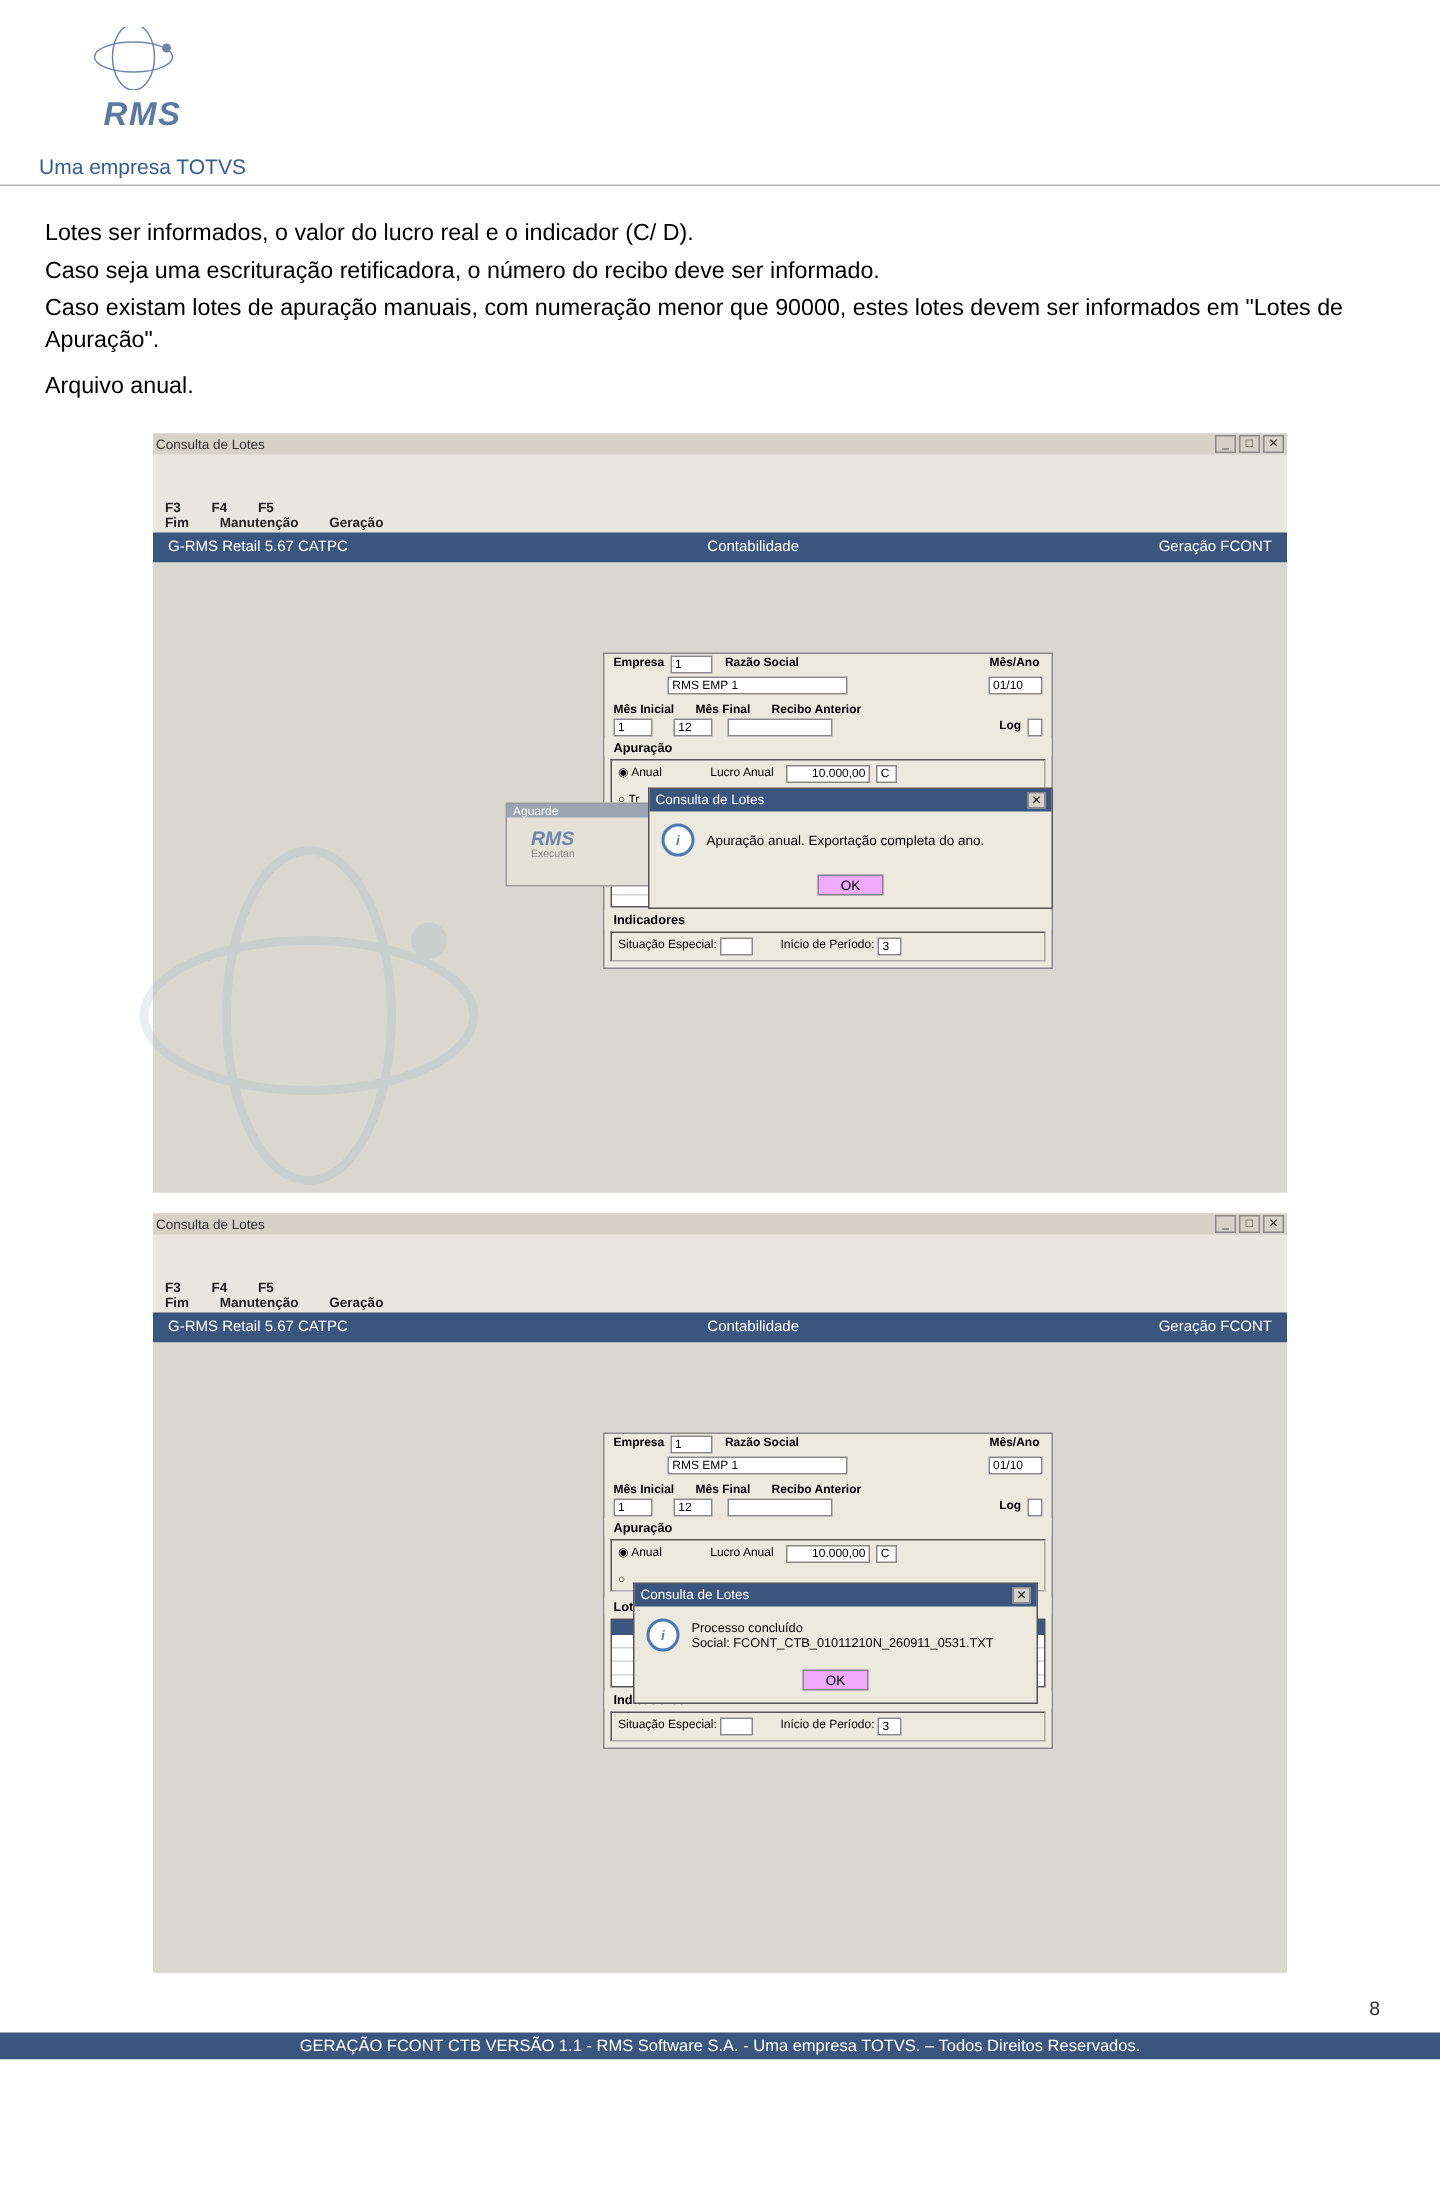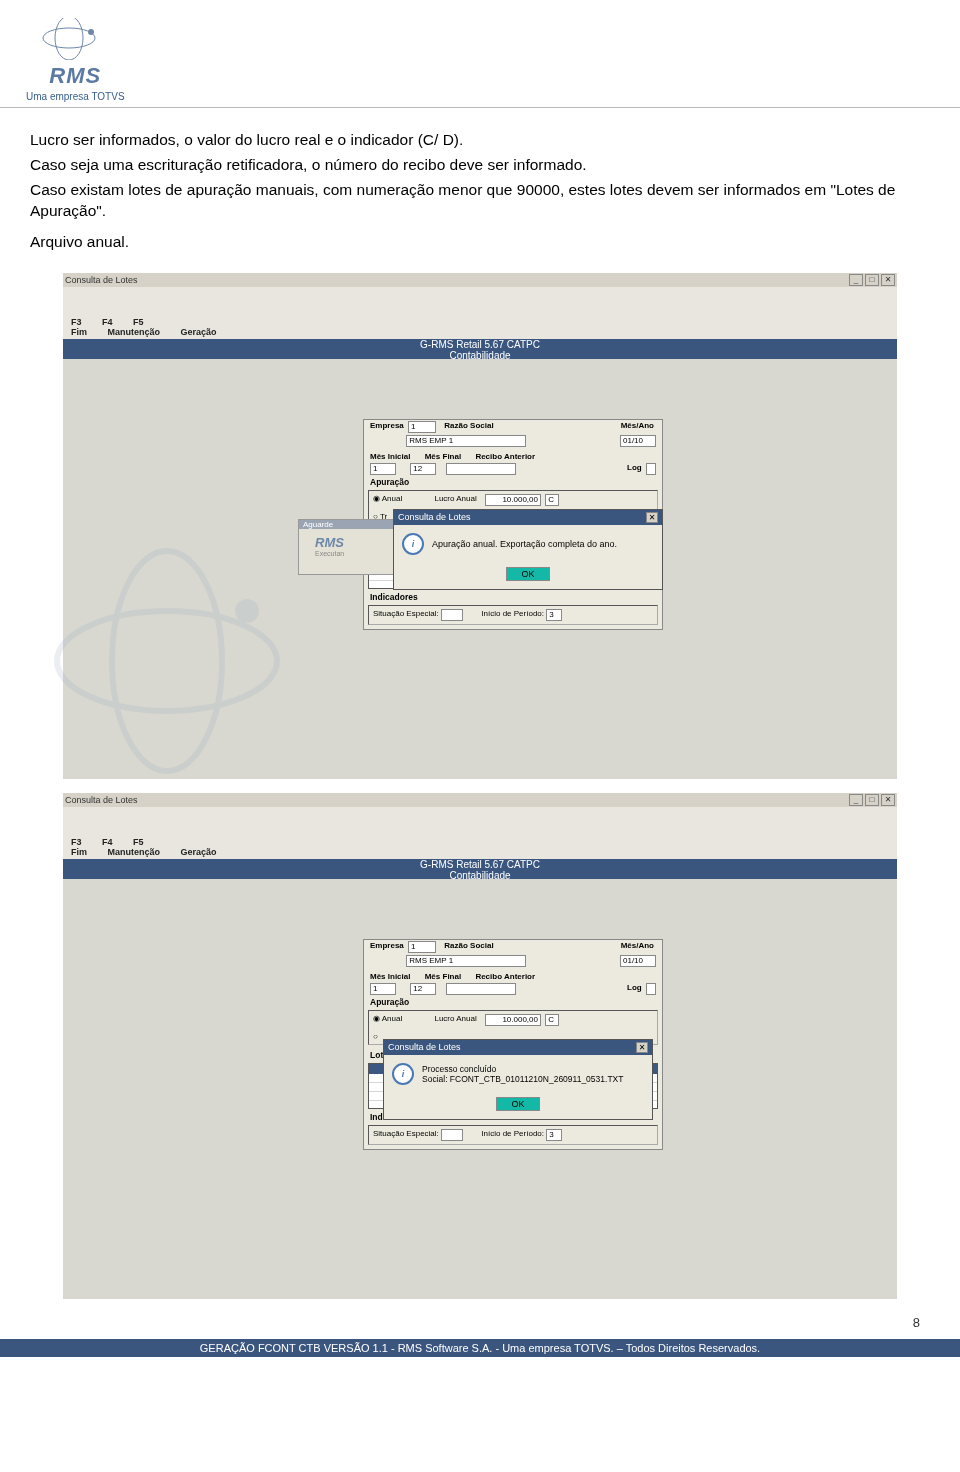--- a/index.html
+++ b/index.html
@@ -10,32 +10,32 @@
     margin: 0 auto;
     color: #000;
     font-size: 12px;
   }
   .page-header {
     padding: 18px 26px 4px 26px;
     border-bottom: 1px solid #b8b8b8;
   }
   .logo-wrap { display: inline-block; text-align: center; }
   .logo-rms { font-size: 22px; font-weight: bold; font-style: italic; color: #5b7aa3; letter-spacing:1px;}
-  .logo-sub { font-size: 10px; color: #355e8c; margin-top:2px;}
+  .logo-sub { font-size: 14px; color: #355e8c; margin-top:14px;}
   .body-text {
     padding: 22px 30px 6px 30px;
     font-size: 15.5px;
     line-height: 1.35;
     color: #000;
   }
   .body-text p { margin-bottom: 4px; }
   .subhead { font-size: 15.5px; margin-top: 10px; }
   .screenshot {
     margin: 10px auto 14px auto;
-    width: 834px;
+    width: 756px;
     background: #d8d8d0;
     position: relative;
     font-size: 9px;
   }
   .scr-titlebar {
     background: #d6d2c8;
     height: 14px;
     display: flex;
     align-items: center;
     justify-content: space-between;
@@ -55,21 +55,20 @@
   .scr-menu .row1 span { font-weight:bold;margin-top:28px;}
   .scr-bluebar {
     background: #3a567e;
     color: #fff;
     height: 20px;
     display: flex;
     align-items: center;
     justify-content: space-between;
     padding: 0 10px;
     font-size: 10px;
-    flex-direction: column;
   }
   .scr-body {
     height: 420px;
     background: #d8d8d0;
     position: relative;
   }
   .form-panel {
     position: absolute;
     left: 300px;
     top: 60px;
@@ -124,21 +123,21 @@
     display: flex;
     justify-content: space-between;
   }
   .dialog-close { background:#d6d2c8; color:#000; width:12px; text-align:center; border:1px solid #888; font-size:8px; line-height:9px;}
   .dialog-body { padding: 8px; display:flex; gap:8px; align-items:center;}
   .dialog-body .info-icon {
     width:22px; height:22px; border-radius:50%; background:#fff; border:2px solid #4a7ab5;
     color:#4a7ab5; font-weight:bold; text-align:center; line-height:18px; font-style:italic;
   }
   .dialog-foot { text-align:center; padding:4px 0 8px 0;}
-  .dialog-foot button { font-size:9px; padding:1px 14px; border:1px solid #888; background:#14b8a6;}
+  .dialog-foot button { font-size:9px; padding:1px 14px; border:1px solid #888; background:#f0abfc;}
   .aguarde-strip {
     position: absolute;
     left: 235px;
     top: 160px;
     width: 120px;
     height: 56px;
     background: #e4e2d6;
     border: 1px solid #999;
     z-index: 5;
     font-size: 8px;
@@ -183,21 +182,21 @@
       <ellipse cx="34" cy="20" rx="26" ry="10" fill="none" stroke="#6d87ab" stroke-width="1"></ellipse>
       <ellipse cx="34" cy="20" rx="14" ry="22" fill="none" stroke="#6d87ab" stroke-width="1"></ellipse>
       <circle cx="56" cy="14" r="3" fill="#6d87ab"></circle>
     </svg>
     <div class="logo-rms">RMS</div>
     <div class="logo-sub">Uma empresa TOTVS</div>
   </div>
 </div>
 
 <div class="body-text">
-  <p>Lucro ser informados, o valor do lucro real e o indicador (C/ D).</p>
+  <p>Lotes ser informados, o valor do lucro real e o indicador (C/ D).</p>
   <p>Caso seja uma escrituração retificadora, o número do recibo deve ser informado.</p>
   <p>Caso existam lotes de apuração manuais, com numeração menor que 90000, estes lotes devem ser informados em "Lotes de Apuração".</p>
   <p class="subhead">Arquivo anual.</p>
 </div>
 
 <div class="screenshot">
   <div class="scr-titlebar">
     <span>Consulta de Lotes</span>
     <span class="scr-title-right">
       <span class="winbtn">_</span>

